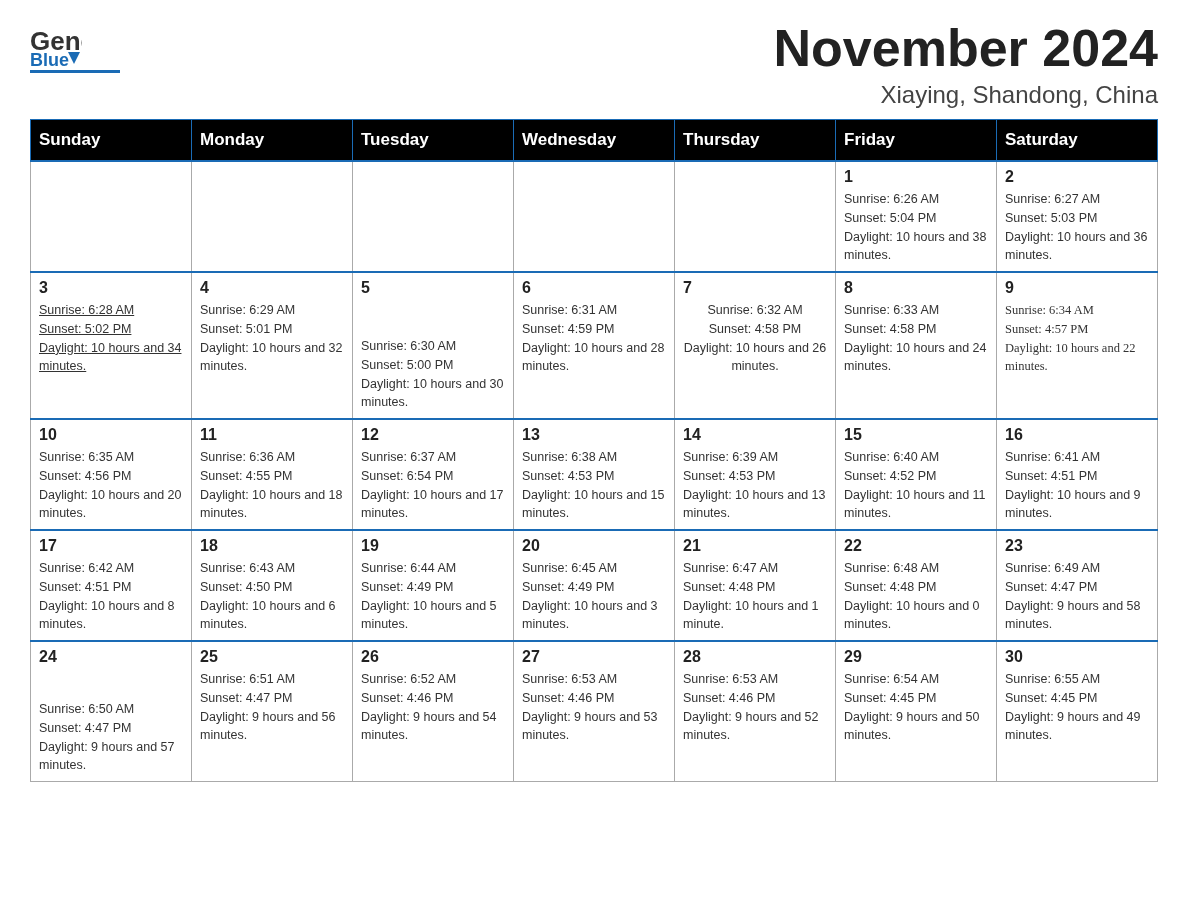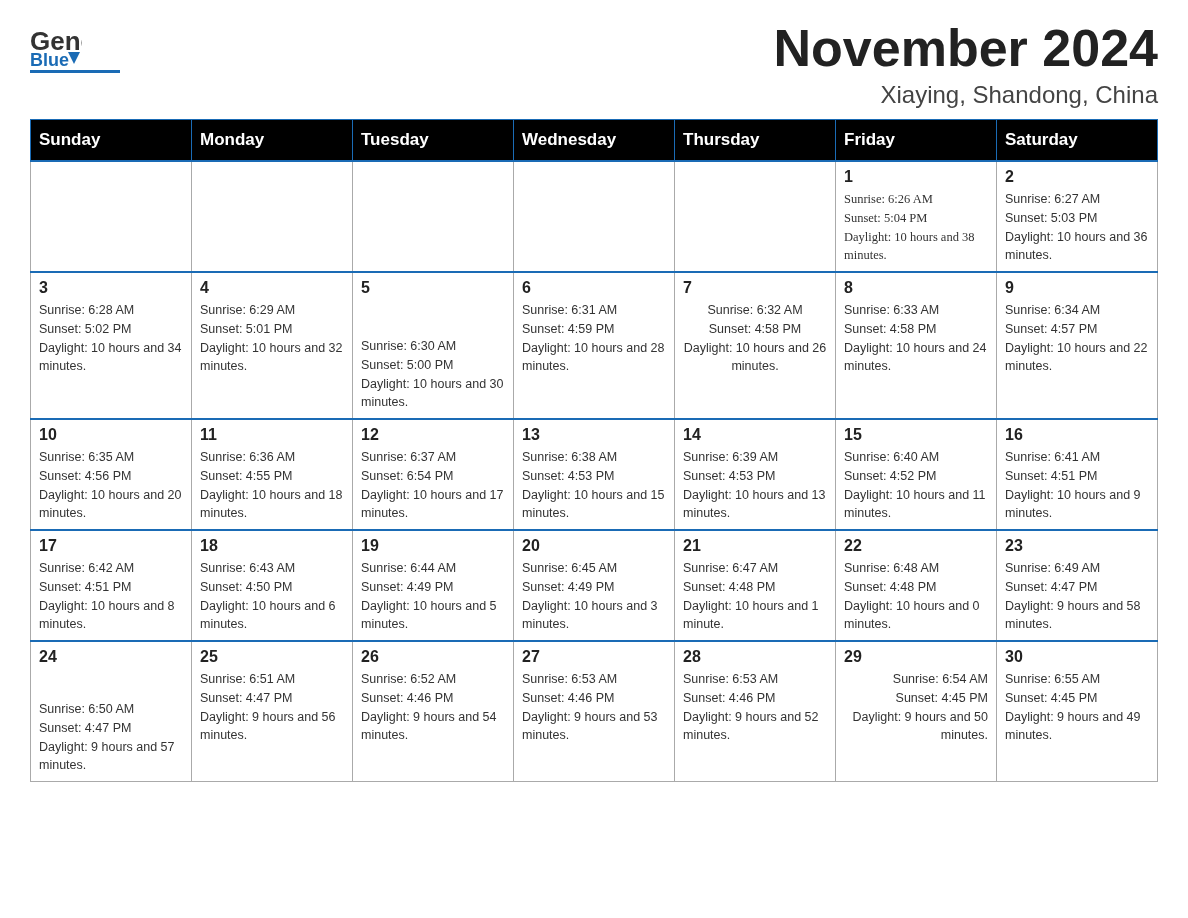--- a/index.html
+++ b/index.html
@@ -116,35 +116,35 @@
   </thead>
   <tbody id="calendar-body">
   <tr>
         <td class="empty-cell"></td>
         <td class="empty-cell"></td>
         <td class="empty-cell"></td>
         <td class="empty-cell"></td>
         <td class="empty-cell"></td>
         <td>
           <span class="day-number">1</span>
-          <div class="day-info" style="white-space: pre-line; font-family: Liberation Serif, serif;">Sunrise: 6:26 AM
+          <div class="day-info" style="white-space: pre-line;">Sunrise: 6:26 AM
 Sunset: 5:04 PM
 Daylight: 10 hours and 38 minutes.</div>
         </td>
         <td>
           <span class="day-number">2</span>
           <div class="day-info" style="white-space: pre-line;">Sunrise: 6:27 AM
 Sunset: 5:03 PM
 Daylight: 10 hours and 36 minutes.</div>
         </td>
       </tr>
       <tr>
         <td>
           <span class="day-number">3</span>
-          <div class="day-info" style="white-space: pre-line;">Sunrise: 6:28 AM
+          <div class="day-info" style="white-space: pre-line; text-decoration: underline;">Sunrise: 6:28 AM
 Sunset: 5:02 PM
 Daylight: 10 hours and 34 minutes.</div>
         </td>
         <td>
           <span class="day-number">4</span>
           <div class="day-info" style="white-space: pre-line;">Sunrise: 6:29 AM
 Sunset: 5:01 PM
 Daylight: 10 hours and 32 minutes.</div>
         </td>
         <td>
@@ -166,21 +166,21 @@
 Daylight: 10 hours and 26 minutes.</div>
         </td>
         <td>
           <span class="day-number">8</span>
           <div class="day-info" style="white-space: pre-line;">Sunrise: 6:33 AM
 Sunset: 4:58 PM
 Daylight: 10 hours and 24 minutes.</div>
         </td>
         <td>
           <span class="day-number">9</span>
-          <div class="day-info" style="white-space: pre-line;">Sunrise: 6:34 AM
+          <div class="day-info" style="white-space: pre-line; font-family: Liberation Serif, serif;">Sunrise: 6:34 AM
 Sunset: 4:57 PM
 Daylight: 10 hours and 22 minutes.</div>
         </td>
       </tr>
       <tr>
         <td>
           <span class="day-number">10</span>
           <div class="day-info" style="white-space: pre-line;">Sunrise: 6:35 AM
 Sunset: 4:56 PM
 Daylight: 10 hours and 20 minutes.</div>
@@ -292,21 +292,21 @@
 Daylight: 9 hours and 53 minutes.</div>
         </td>
         <td>
           <span class="day-number">28</span>
           <div class="day-info" style="white-space: pre-line;">Sunrise: 6:53 AM
 Sunset: 4:46 PM
 Daylight: 9 hours and 52 minutes.</div>
         </td>
         <td>
           <span class="day-number">29</span>
-          <div class="day-info" style="white-space: pre-line; text-align: right;">Sunrise: 6:54 AM
+          <div class="day-info" style="white-space: pre-line;">Sunrise: 6:54 AM
 Sunset: 4:45 PM
 Daylight: 9 hours and 50 minutes.</div>
         </td>
         <td>
           <span class="day-number">30</span>
           <div class="day-info" style="white-space: pre-line;">Sunrise: 6:55 AM
 Sunset: 4:45 PM
 Daylight: 9 hours and 49 minutes.</div>
         </td>
       </tr>

